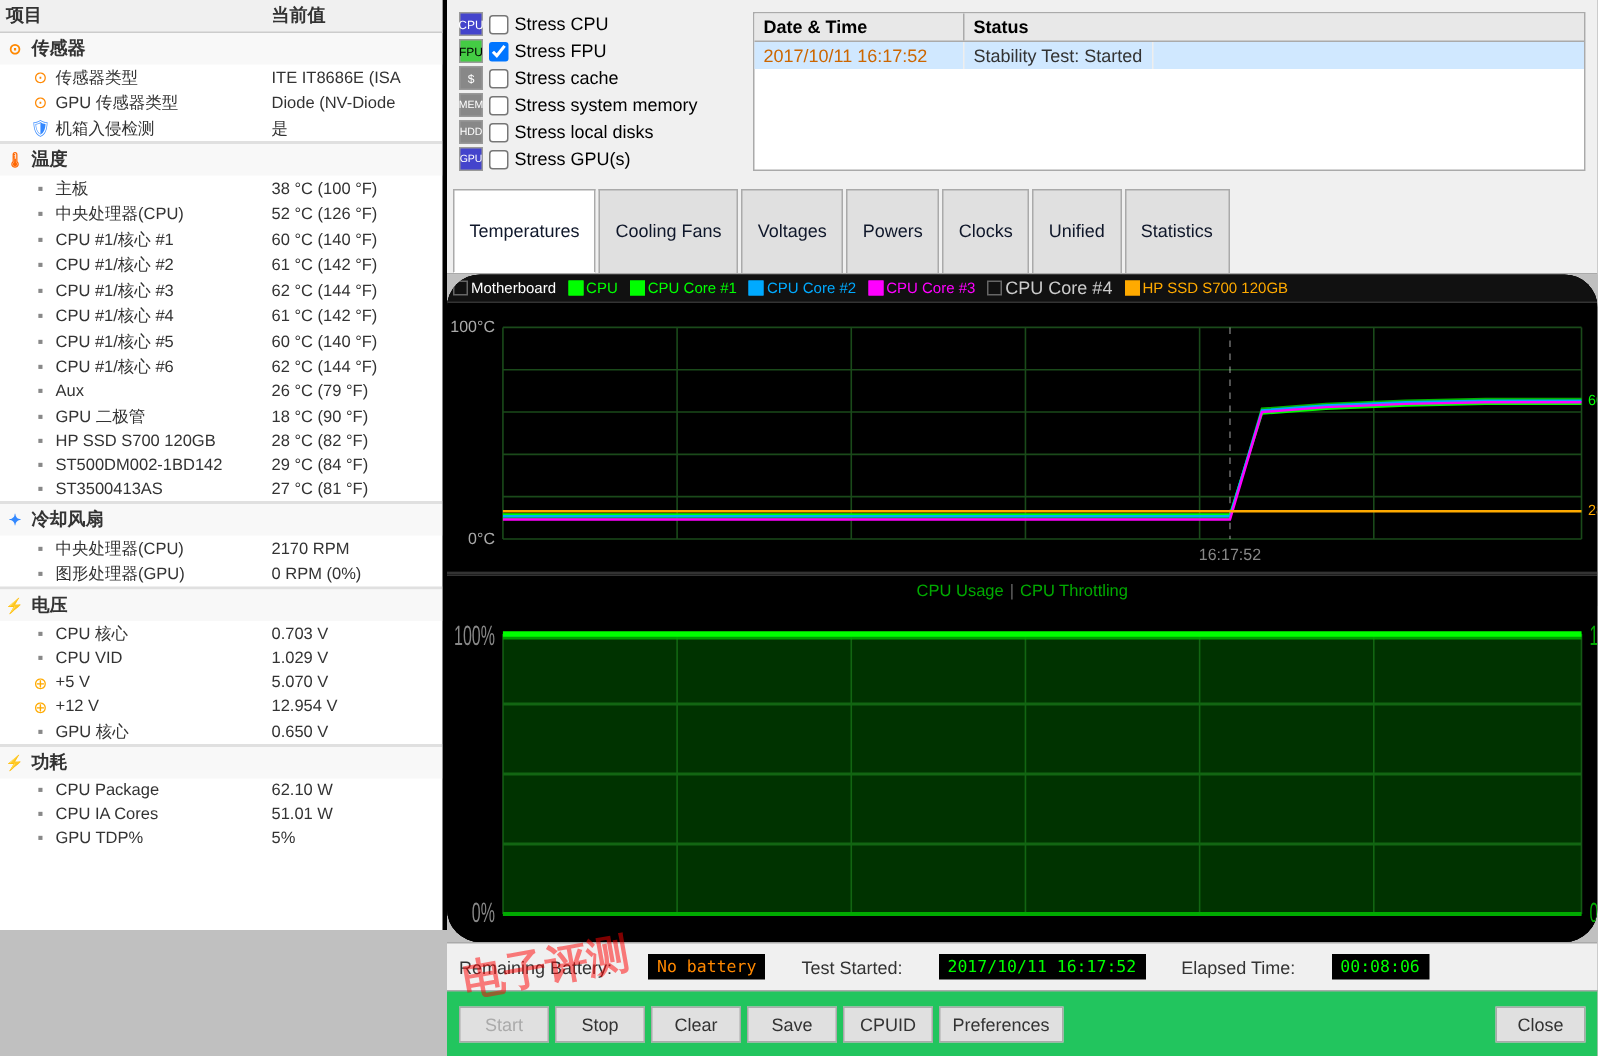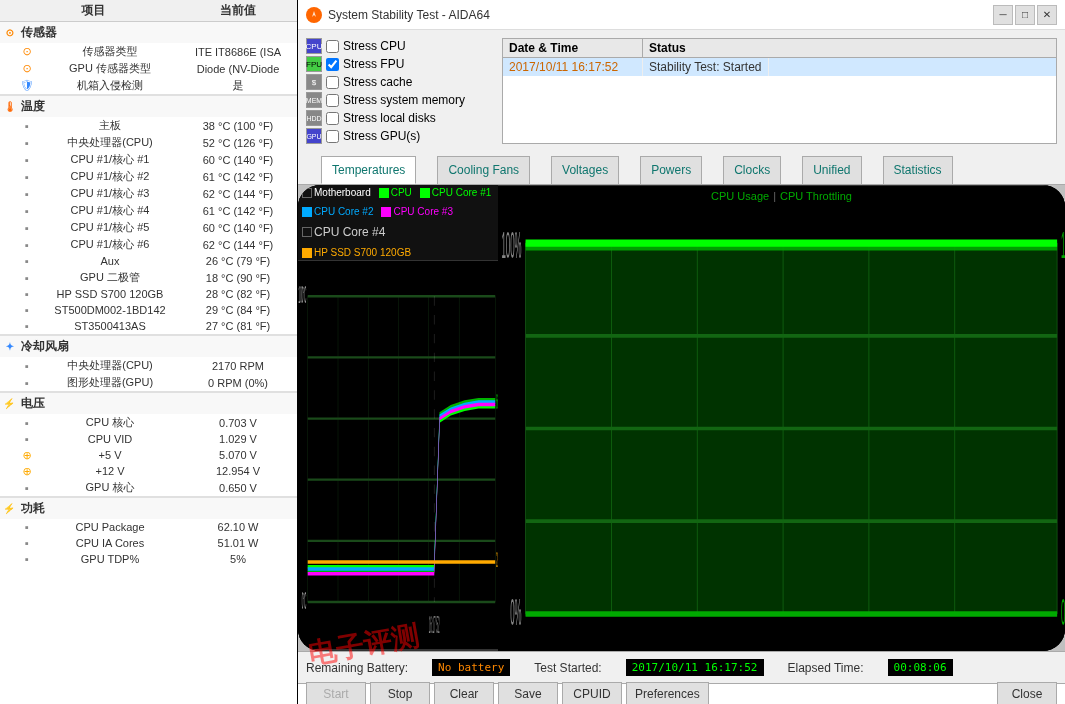--- a/index.html
+++ b/index.html
@@ -9,26 +9,25 @@
       background: #c0c0c0;
       width: 1065px;
       height: 704px;
       overflow: hidden;
       display: flex;
     }
 
     
     .left-panel {
       width: 298px;
-      height: 704px;
+      height: 620px;
       background: #fff;
-      border-right: 1px solid #000000;
+      border-right: 3px solid #000000;
       overflow: hidden;
       flex-shrink: 0;
-      text-align: center;
     }
 
     .tree-content {
       overflow-y: auto;
       height: calc(704px - 22px);
     }
 
     .tree-section-header {
       display: flex;
       align-items: center;
@@ -218,44 +217,43 @@
     .tabs-bar {
       display: flex;
       background: #f0f0f0;
       border-bottom: 1px solid #aaa;
       padding-left: 4px;
       padding-top: 4px;
       flex-shrink: 0;
     }
 
     .tab {
-      padding: 6px 10px;
+      padding: 20px 10px;
       font-size: 12px;
       cursor: pointer;
       border: 1px solid #aaa;
       border-bottom: none;
       background: #e0e0e0;
       margin-right: 2px;
-      color: #0f766e;
-      margin-left: 19px;
+      color: #0f172a;
     }
 
     .tab.active {
       background: #fff;
       border-bottom: 1px solid #fff;
       z-index: 1;
       position: relative;
     }
 
     
     .charts-area {
       flex: 1;
       background: #000;
       display: flex;
-      flex-direction: row;
+      flex-direction: column;
       overflow: hidden;
       border-radius: 22px;
     }
 
     
     .temp-chart {
       flex: 0 0 200px;
       background: #000;
       position: relative;
       border-bottom: 1px solid #444;
@@ -309,22 +307,22 @@
       font-family: monospace;
     }
 
     .status-value.orange {
       color: #ff8800;
       text-align: center;
     }
 
     
     .bottom-bar {
-      height: 21px;
-      background: #ffffff;
+      height: 44px;
+      background: #22c55e;
       border-top: 1px solid #aaa;
       display: flex;
       align-items: center;
       padding: 0 8px;
       gap: 4px;
       flex-shrink: 0;
     }
 
     .btn {
       min-width: 60px;
@@ -562,34 +560,20 @@
       <span class="item-value">5%</span>
     </div>
 
   </div>
 </div>
 
 <div class="main-window" style="position:relative;">
 
   <div class="watermark">电子评测</div>
 
-  <div class="title-bar">
-    <div class="title-bar-icon">
-      <svg width="12" height="12" viewBox="0 0 12 12">
-        <circle cx="6" cy="6" r="5" fill="#ff6600"></circle>
-        <path d="M6 2 L8 8 L6 6 L4 8 Z" fill="#fff" opacity="0.8"></path>
-      </svg>
-    </div>
-    <span class="title-bar-title">System Stability Test - AIDA64</span>
-    <div class="title-bar-controls">
-      <button class="title-bar-btn">─</button>
-      <button class="title-bar-btn">□</button>
-      <button class="title-bar-btn close-btn">✕</button>
-    </div>
-  </div>
 
   <div class="stress-area">
     <div class="stress-checkboxes">
       <div class="stress-item">
         <span class="stress-item-icon" style="background:#4444cc; color:#fff; font-size:8px;">CPU</span>
         <input type="checkbox" style="">
         <span>Stress CPU</span>
       </div>
       <div class="stress-item">
         <span class="stress-item-icon" style="background:#44cc44; color:#000; font-size:8px;">FPU</span>

